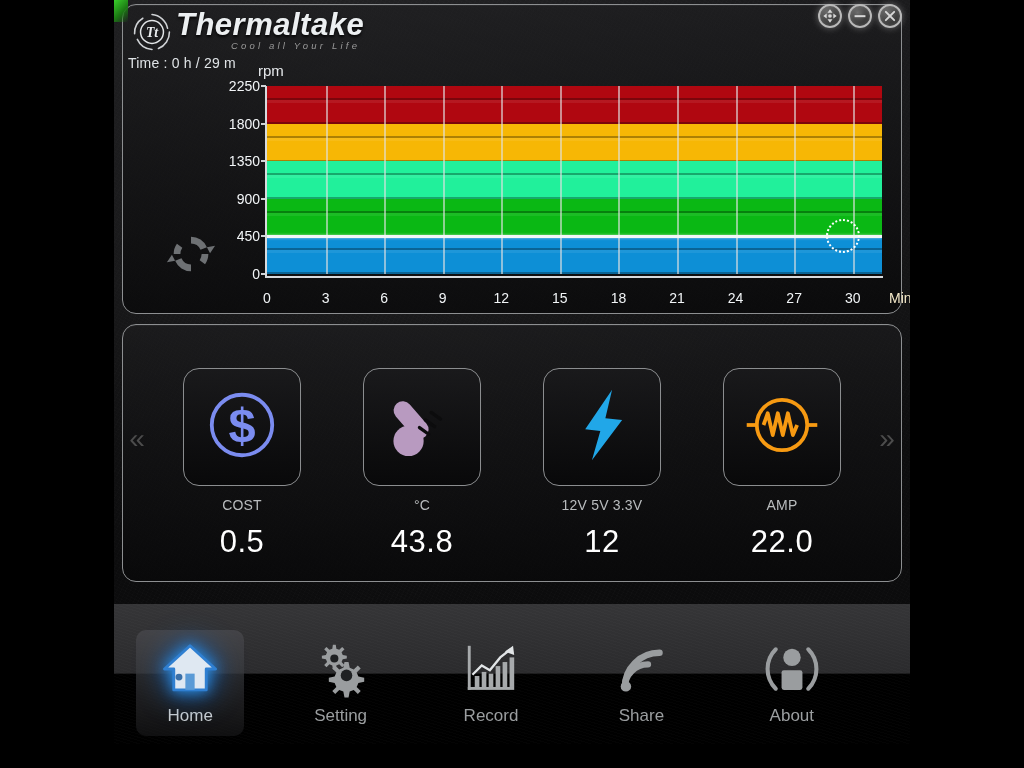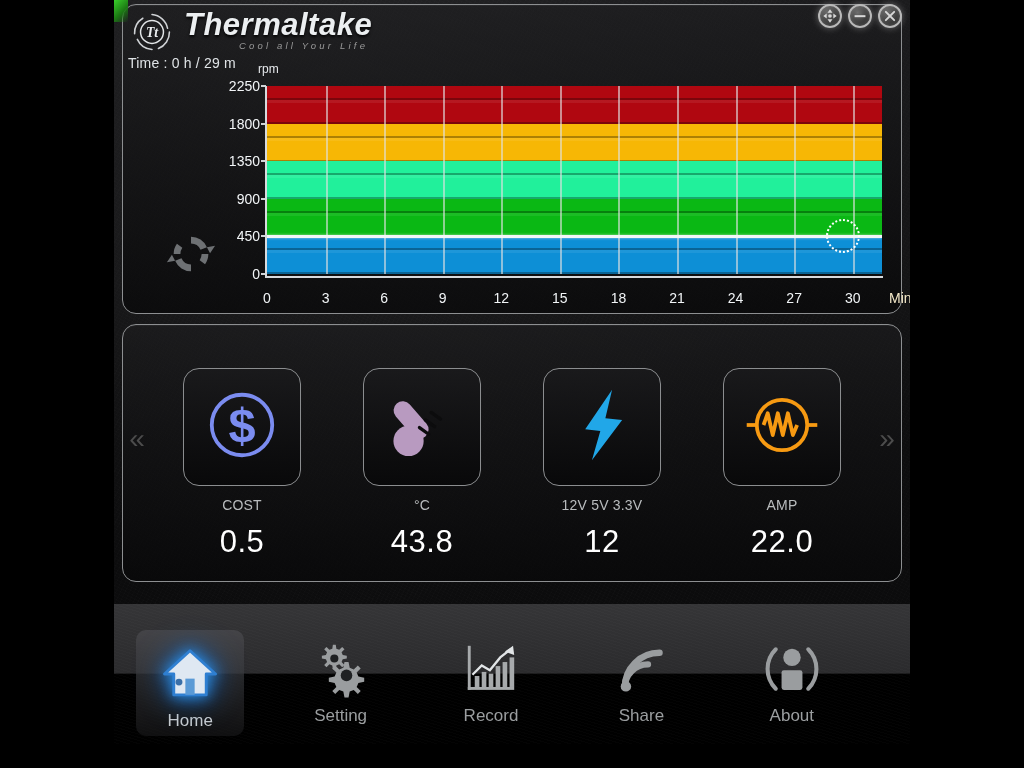--- a/index.html
+++ b/index.html
@@ -42,21 +42,21 @@
     border:2px solid #b9b9b9;
     background:radial-gradient(circle at 38% 32%, #6e6e6e, #2a2a2a 75%);
     box-shadow:0 0 7px rgba(200,200,200,.45), inset 0 0 4px rgba(255,255,255,.25);
     position:relative; cursor:pointer;
   }
   .winbtn svg{ position:absolute; inset:0; width:100%; height:100%; }
 
   
   .brand{ position:absolute; left:16px; top:8px; display:flex; align-items:flex-start; z-index:10;}
   .brand-logo{ width:44px; height:44px; margin-top:2px;}
-  .brand-text{ margin-left:10px; }
+  .brand-text{ margin-left:2px; }
   .brand-name{
     font-size:31px; font-style:italic; font-weight:bold; color:#eceff1;
     letter-spacing:.5px; line-height:34px;
     text-shadow:0 2px 3px rgba(0,0,0,.9);
     font-family:"Liberation Sans", sans-serif;
   }
   .brand-tag{
     font-size:9.5px; letter-spacing:3.2px; color:#9a9a9a; font-style:italic;
     text-align:right; margin-top:-2px; padding-right:4px;
     font-family:"Liberation Sans", sans-serif;
@@ -71,21 +71,21 @@
     position:absolute;
     border:1px solid #8d8f91;
     border-radius:14px;
     background:linear-gradient(180deg, rgba(30,30,32,.55), rgba(8,8,9,.75));
     box-shadow:inset 0 1px 0 rgba(255,255,255,.05);
   }
   #chart-panel{ left:8px; top:4px; width:780px; height:310px; }
   #gauge-panel{ left:8px; top:324px; width:780px; height:258px; }
 
   
-  .rpm-label{ position:absolute; left:144px; top:62px; font-size:12px; color:#e6e9ec; z-index:12;}
+  .rpm-label{ position:absolute; left:144px; top:62px; font-size:15px; color:#e6e9ec; z-index:12;}
   #plot{
     position:absolute; left:153px; top:86px; width:615px; height:188px;
     overflow:hidden; z-index:11;
   }
   .band{ position:absolute; left:0; width:100%; }
   .band::after{
     content:""; position:absolute; inset:0;
     background:repeating-linear-gradient(180deg,
       rgba(255,255,255,.00) 0 12px,
       rgba(0,0,0,.30) 12px 14px,
@@ -159,21 +159,21 @@
   #navbar::before{
     content:""; position:absolute; inset:0;
     background-image:repeating-linear-gradient(17deg, rgba(255,255,255,.015) 0 1px, rgba(0,0,0,0) 1px 3px);
   }
   .navitems{ position:absolute; left:22px; top:26px; width:752px; display:flex; }
   .navitem{
     width:116px; height:106px; margin-right:42px;
     display:flex; flex-direction:column; align-items:center; justify-content:flex-start;
     border-radius:10px; cursor:pointer; padding-top:10px;
   }
-  .navitem.active{ background:linear-gradient(180deg, rgba(74,74,78,.75), rgba(28,28,30,.55));justify-content:center; }
+  .navitem.active{ background:linear-gradient(180deg, rgba(74,74,78,.75), rgba(28,28,30,.55)); }
   .navicon{ width:62px; height:58px; display:flex; align-items:center; justify-content:center;}
   .navlabel{ margin-top:8px; font-size:17px; color:#9b9ea0;}
   .navitem.active .navlabel{ color:#c9cdd0; }
 </style>
 </head>
 <body>
 
 <div id="app">
 
   <div class="accent-corner"></div>

